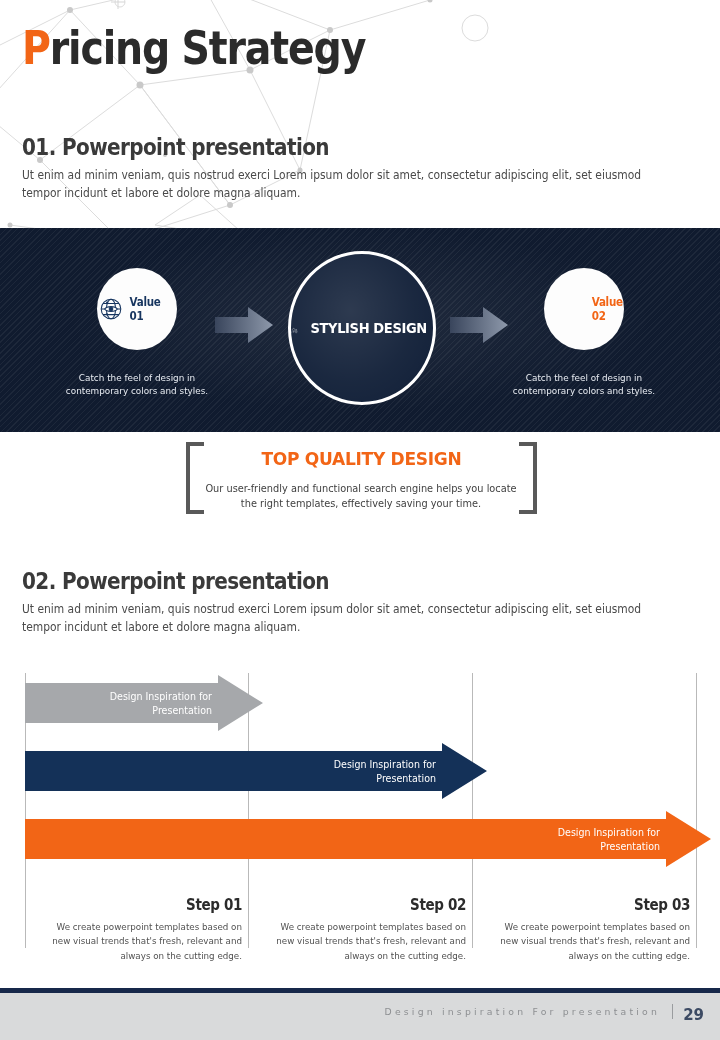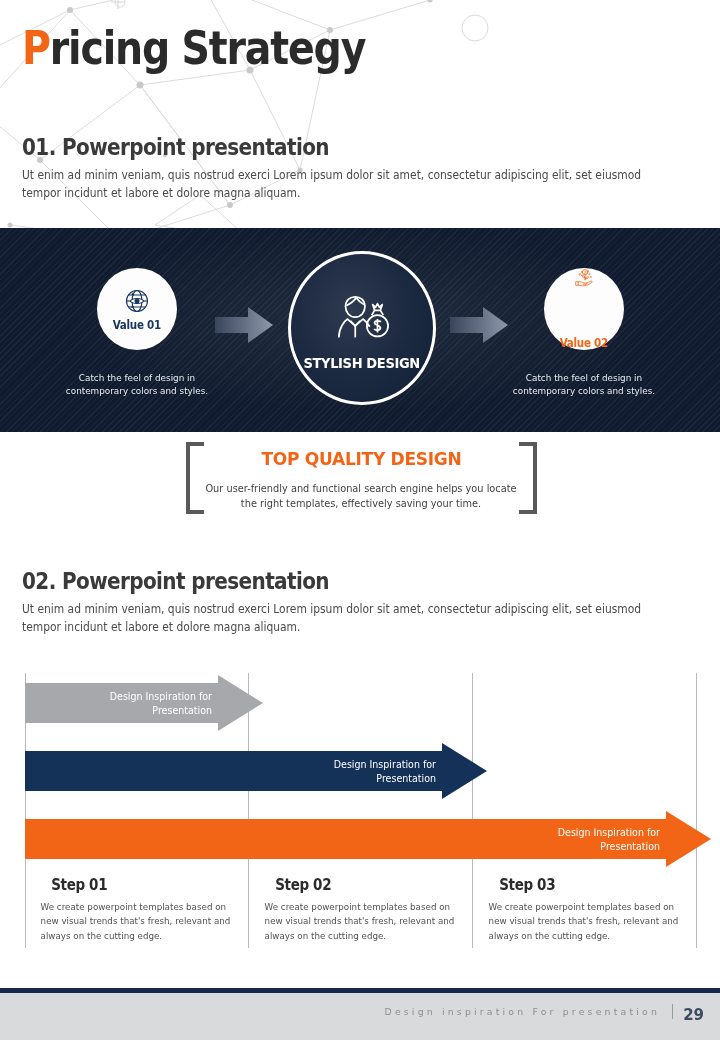--- a/index.html
+++ b/index.html
@@ -87,21 +87,21 @@
     position: absolute; inset: 0;
     background: radial-gradient(ellipse at 50% 45%, rgba(255,255,255,0.07) 0%, rgba(255,255,255,0) 58%);
   }
 
   .side-circle {
     position: absolute;
     width: 80px; height: 82px;
     border-radius: 50%;
     background: #fdfdfd;
     display: flex;
-    flex-direction: column;
+    flex-direction: row;
     align-items: center;
     justify-content: center;
     gap: 2px;
   }
   .side-circle .ic { width: 30px; height: 30px; display:block; }
   .side-circle .lbl {
     font-family: "DejaVu Sans", sans-serif;
     font-size: 11.5px;
     font-weight: bold;
     letter-spacing: -0.3px;
@@ -126,21 +126,20 @@
   .cap-right { left: 494px; top: 371px; }
 
   .center-circle {
     position: absolute;
     left: 288px; top: 251px;
     width: 148px; height: 154px;
     border-radius: 50%;
     border: 3px solid #ffffff;
     background: radial-gradient(ellipse at 42% 38%, rgba(255,255,255,0.10) 0%, rgba(255,255,255,0.02) 55%, rgba(255,255,255,0) 75%), #16243c;
     display: flex;
-    flex-direction: column;
     align-items: center;
     justify-content: center;
     gap: 6px;
   }
   .center-circle .bigic { width: 58px; height: 58px; margin-top: 6px; }
   .center-circle .bigtxt {
     font-family: "DejaVu Sans", sans-serif;
     font-size: 14.5px;
     font-weight: bold;
     color: #ffffff;
@@ -202,22 +201,23 @@
     line-height: 1.35;
     color: #ffffff;
     text-align: right;
     transform: scaleX(0.95);
     transform-origin: right top;
     white-space: pre-line;
   }
 
   .step-col {
     position: absolute;
-    top: 876px;
+    top: 896px;
     width: 212px;
+    text-align: right;
   }
   .step-title {
     font-family: "DejaVu Sans", sans-serif;
     font-size: 15px;
     font-weight: bold;
     color: #2b2b2b;
     letter-spacing: -0.4px;
     transform: scaleX(0.9);
     transform-origin: right center;
   }

